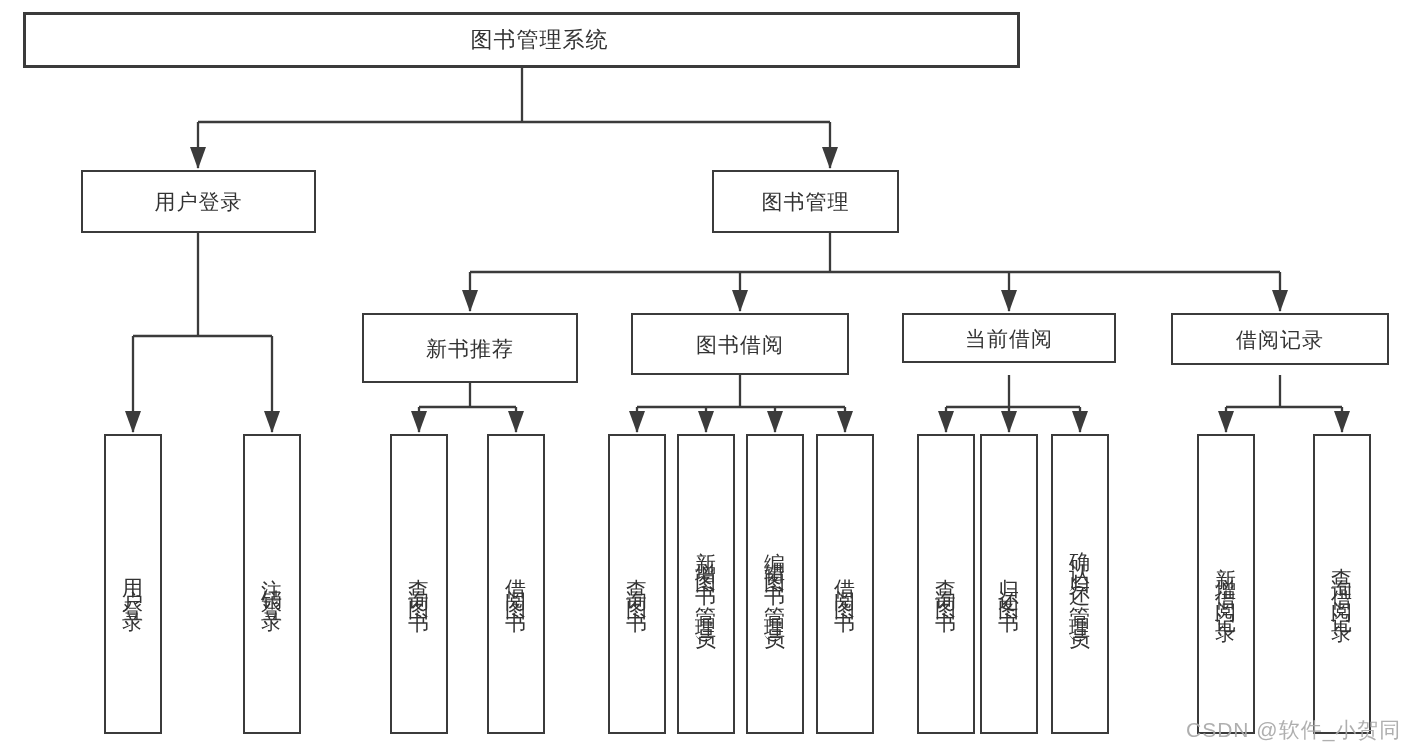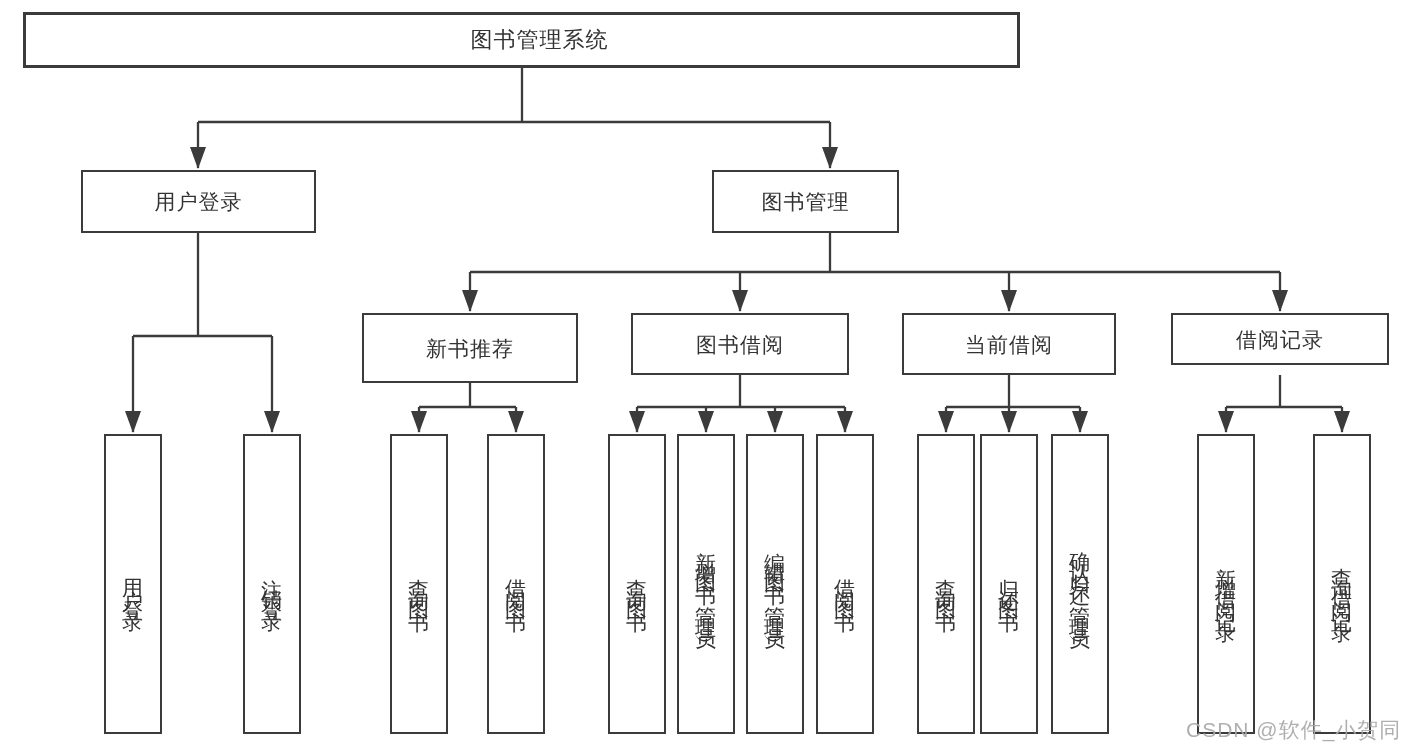--- a/index.html
+++ b/index.html
@@ -125,21 +125,21 @@
     </g>
   </svg>
 
   <div class="node h root" style="left:23px; top:12px; width:997px; height:56px">图书管理系统</div>
 
   <div class="node h" style="left:81px; top:170px; width:235px; height:63px">用户登录</div>
   <div class="node h" style="left:712px; top:170px; width:187px; height:63px">图书管理</div>
 
   <div class="node h" style="left:362px; top:313px; width:216px; height:70px">新书推荐</div>
   <div class="node h" style="left:631px; top:313px; width:218px; height:62px">图书借阅</div>
-  <div class="node h" style="left:902px; top:313px; width:214px; height:62px">当前借阅</div>
+  <div class="node h" style="left:902px; top:313px; width:214px; height:50px">当前借阅</div>
   <div class="node h" style="left:1171px; top:313px; width:218px; height:52px">借阅记录</div>
 
   <div class="node v" style="left:104px; top:434px; width:58px; height:300px">用户登录</div>
   <div class="node v" style="left:243px; top:434px; width:58px; height:300px">注销登录</div>
 
   <div class="node v" style="left:390px; top:434px; width:58px; height:300px">查询图书</div>
   <div class="node v" style="left:487px; top:434px; width:58px; height:300px">借阅图书</div>
 
   <div class="node v" style="left:608px; top:434px; width:58px; height:300px">查询图书</div>
   <div class="node v" style="left:677px; top:434px; width:58px; height:300px">新增图书（管理员）</div>

